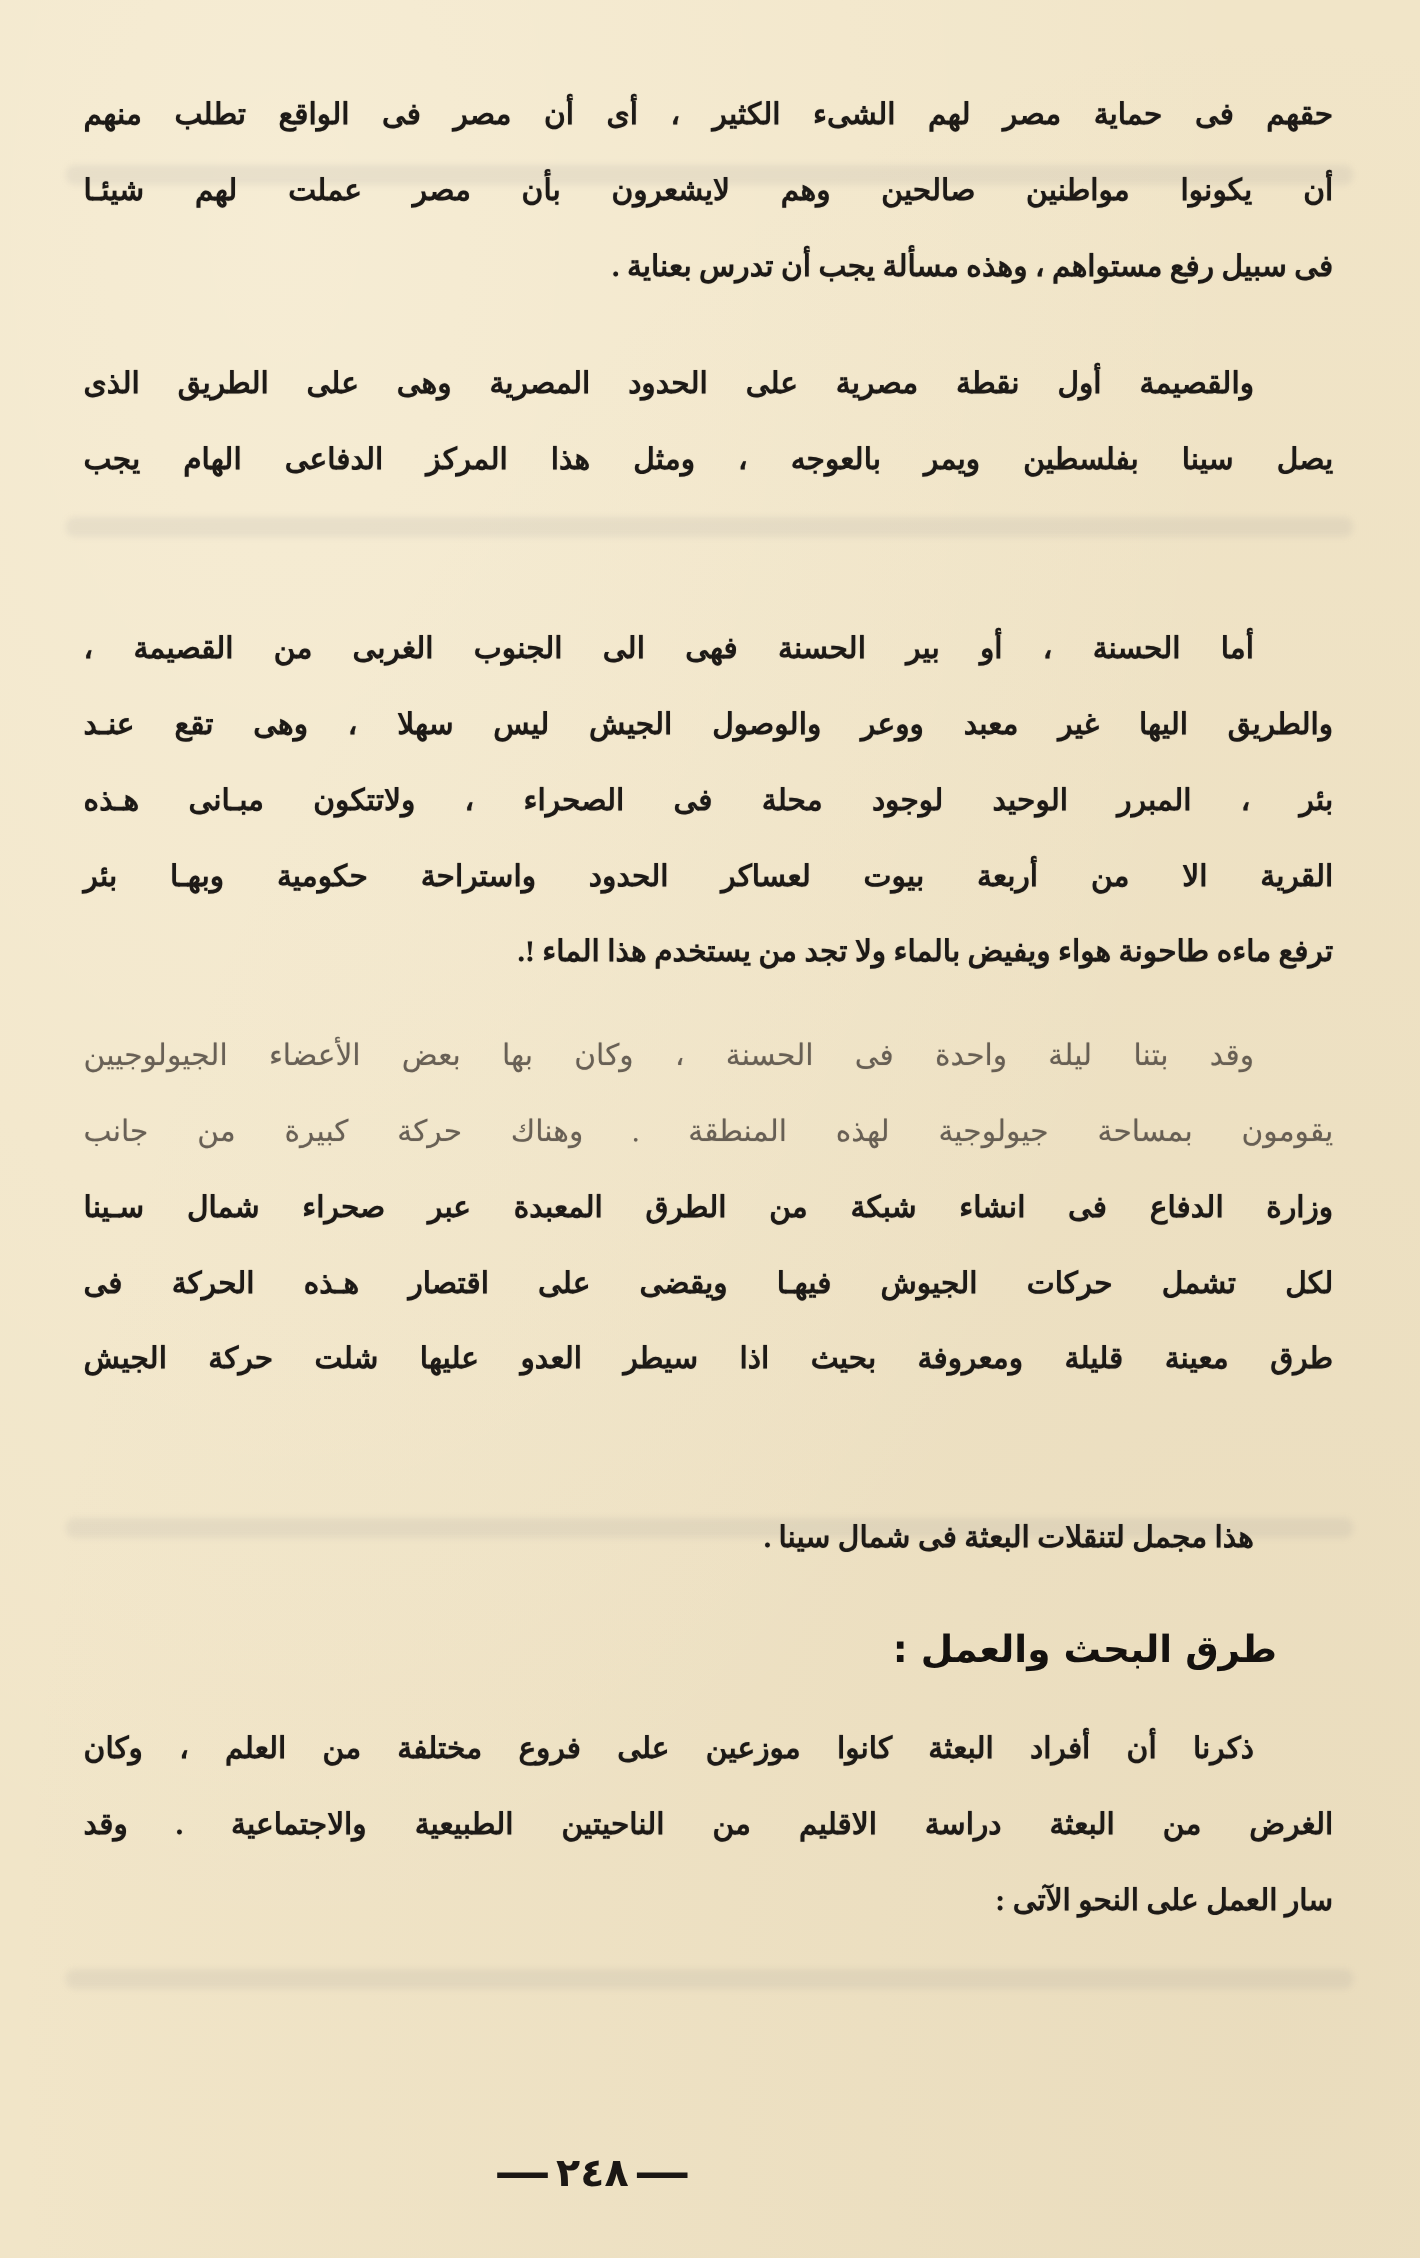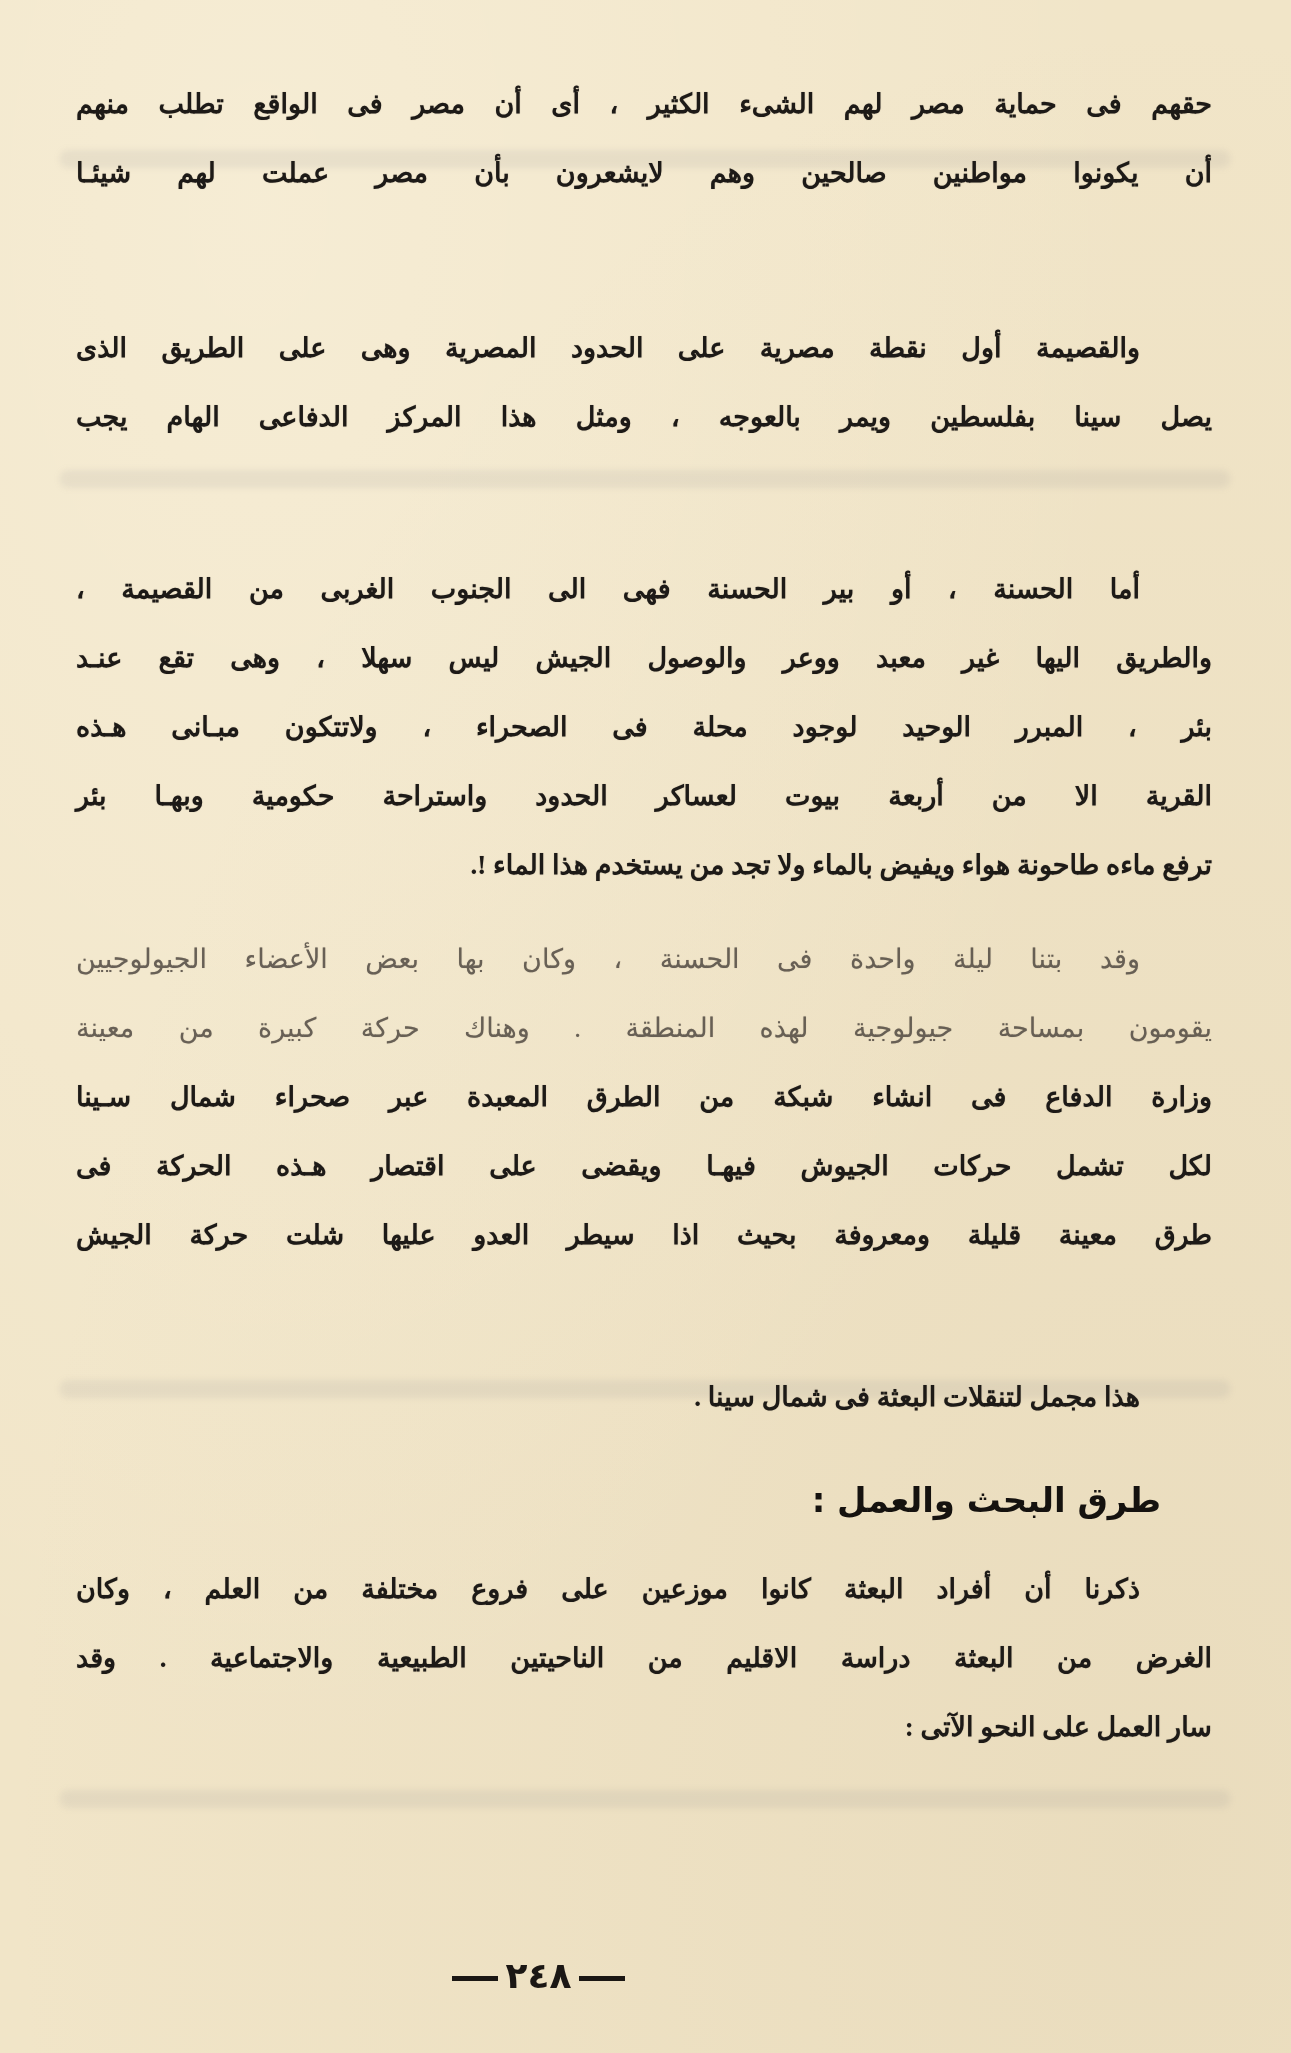--- a/index.html
+++ b/index.html
@@ -103,20 +103,21 @@
 
   <div class="bleed" style="top:150px;"></div>
   <div class="bleed" style="top:470px;"></div>
   <div class="bleed" style="top:1380px;"></div>
   <div class="bleed" style="top:1790px;"></div>
 
   <div class="text-block" style="top:70px;">
     <p class="para">
       <span class="line">حقهم فى حماية مصر لهم الشىء الكثير ، أى أن مصر فى الواقع تطلب منهم</span>
       <span class="line">أن يكونوا مواطنين صالحين وهم لايشعرون بأن مصر عملت لهم شيئـا</span>
+      <span class="line last">فى سبيل رفع مستواهم ، وهذه مسألة يجب أن تدرس بعناية .</span>
     </p>
   </div>
 
   <div class="text-block" style="top:314px;">
     <p class="para">
       <span class="line indent">والقصيمة أول نقطة مصرية على الحدود المصرية وهى على الطريق الذى</span>
       <span class="line">يصل سينا بفلسطين ويمر بالعوجه ، ومثل هذا المركز الدفاعى الهام يجب</span>
     </p>
   </div>
 
@@ -126,21 +127,21 @@
       <span class="line">والطريق اليها غير معبد ووعر والوصول الجيش ليس سهلا ، وهى تقع عنـد</span>
       <span class="line">بئر ، المبرر الوحيد لوجود محلة فى الصحراء ، ولاتتكون مبـانى هـذه</span>
       <span class="line">القرية الا من أربعة بيوت لعساكر الحدود واستراحة حكومية وبهـا بئر</span>
       <span class="line last">ترفع ماءه طاحونة هواء ويفيض بالماء ولا تجد من يستخدم هذا الماء !.</span>
     </p>
   </div>
 
   <div class="text-block" style="top:925px;">
     <p class="para faded">
       <span class="line indent">وقد بتنا ليلة واحدة فى الحسنة ، وكان بها بعض الأعضاء الجيولوجيين</span>
-      <span class="line">يقومون بمساحة جيولوجية لهذه المنطقة . وهناك حركة كبيرة من معينة</span>
+      <span class="line">يقومون بمساحة جيولوجية لهذه المنطقة . وهناك حركة كبيرة من جانب</span>
     </p>
   </div>
   <div class="text-block" style="top:1063px;">
     <p class="para">
       <span class="line">وزارة الدفاع فى انشاء شبكة من الطرق المعبدة عبر صحراء شمال سـينا</span>
       <span class="line">لكل تشمل حركات الجيوش فيهـا ويقضى على اقتصار هـذه الحركة فى</span>
       <span class="line">طرق معينة قليلة ومعروفة بحيث اذا سيطر العدو عليها شلت حركة الجيش</span>
     </p>
   </div>
 

